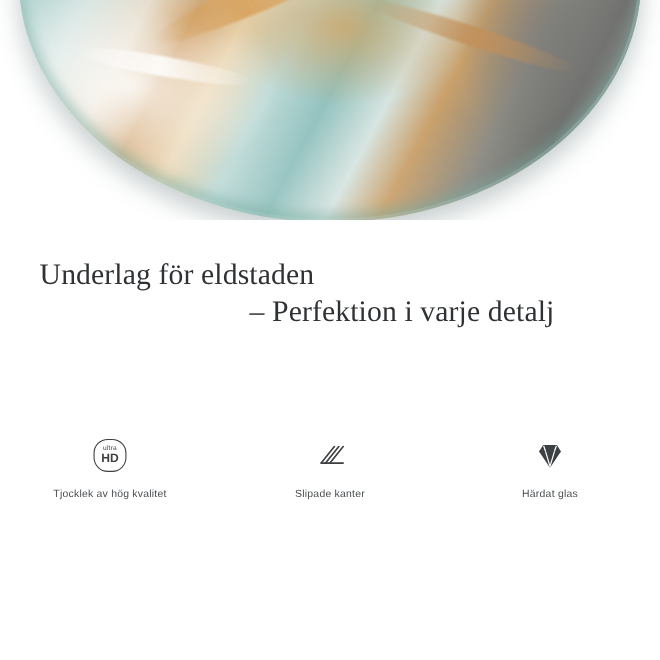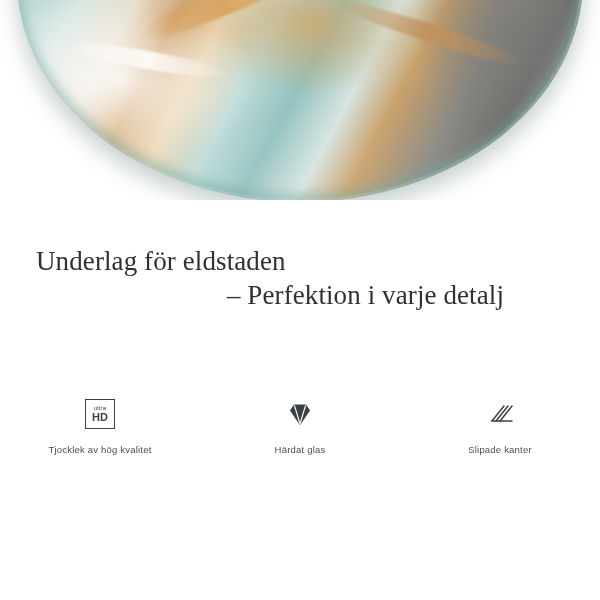--- a/index.html
+++ b/index.html
@@ -104,21 +104,21 @@
     box-shadow: inset 0 -6px 10px rgba(120, 170, 160, 0.45);
     pointer-events: none;
   }
 
   
   .content {
     position: absolute;
     left: 0;
     top: 200px;
     width: 540px;
-    padding: 12px 36px;
+    padding: 0 36px;
   }
 
   .headline {
     font-family: "Liberation Serif", serif;
     font-size: 27px;
     line-height: 34px;
     color: #2f3234;
     font-weight: 400;
     margin: 32px 0 0 0;
     letter-spacing: 0.1px;
@@ -165,21 +165,21 @@
     font-size: 9.5px;
     color: #4a4e51;
     text-align: center;
     letter-spacing: 0.2px;
   }
 
   .ultrahd-box {
     width: 30px;
     height: 30px;
     border: 1.6px solid #3d4043;
-    border-radius: 0;
+    border-radius: 13px;
     display: flex;
     flex-direction: column;
     align-items: center;
     justify-content: center;
     line-height: 1;
   }
   .ultrahd-box .u1 { font-size: 6px; letter-spacing: 0.2px; color: #3d4043; }
   .ultrahd-box .u2 { font-size: 11px; font-weight: bold; color: #3d4043; margin-top: 1px; }
 </style>
 </head>
@@ -216,40 +216,40 @@
     <div class="feature">
       <div class="feature-icon">
         <div class="ultrahd-box">
           <span class="u1">ultra</span>
           <span class="u2">HD</span>
         </div>
       </div>
       <div class="feature-label">Tjocklek av hög kvalitet</div>
     </div>
 
+
+    <div class="feature">
+      <div class="feature-icon">
+        <svg width="34" height="34" viewBox="0 0 34 34" fill="none" stroke="#3d4043" stroke-width="1.5" stroke-linecap="round">
+          <path d="M9 24L21 9"></path>
+          <path d="M13 24L25 9"></path>
+          <path d="M17 24L29 9"></path>
+          <path d="M9 24h20"></path>
+        </svg>
+      </div>
+      <div class="feature-label">Slipade kanter</div>
+    </div>
 
     <div class="feature">
       <div class="feature-icon">
         <svg width="34" height="34" viewBox="0 0 34 34" fill="none" stroke="#3d4043" stroke-width="1.5" stroke-linejoin="round">
           <path d="M8 13.5h18L17 27z" fill="#3d4043" stroke="#3d4043"></path>
           <path d="M11.2 8.2h11.6l3.2 5.3H8z" fill="#3d4043" stroke="#3d4043"></path>
           <path d="M13 13.5l4 13.5 4-13.5" stroke="#ffffff" stroke-width="1.1" fill="none"></path>
           <path d="M11.2 8.2L13 13.5M22.8 8.2L21 13.5" stroke="#ffffff" stroke-width="1.1" fill="none"></path>
         </svg>
       </div>
       <div class="feature-label">Härdat glas</div>
     </div>
 
-    <div class="feature">
-      <div class="feature-icon">
-        <svg width="34" height="34" viewBox="0 0 34 34" fill="none" stroke="#3d4043" stroke-width="1.5" stroke-linecap="round">
-          <path d="M9 24L21 9"></path>
-          <path d="M13 24L25 9"></path>
-          <path d="M17 24L29 9"></path>
-          <path d="M9 24h20"></path>
-        </svg>
-      </div>
-      <div class="feature-label">Slipade kanter</div>
-    </div>
-
 
   </div>
 </div>
 
 </body></html>

